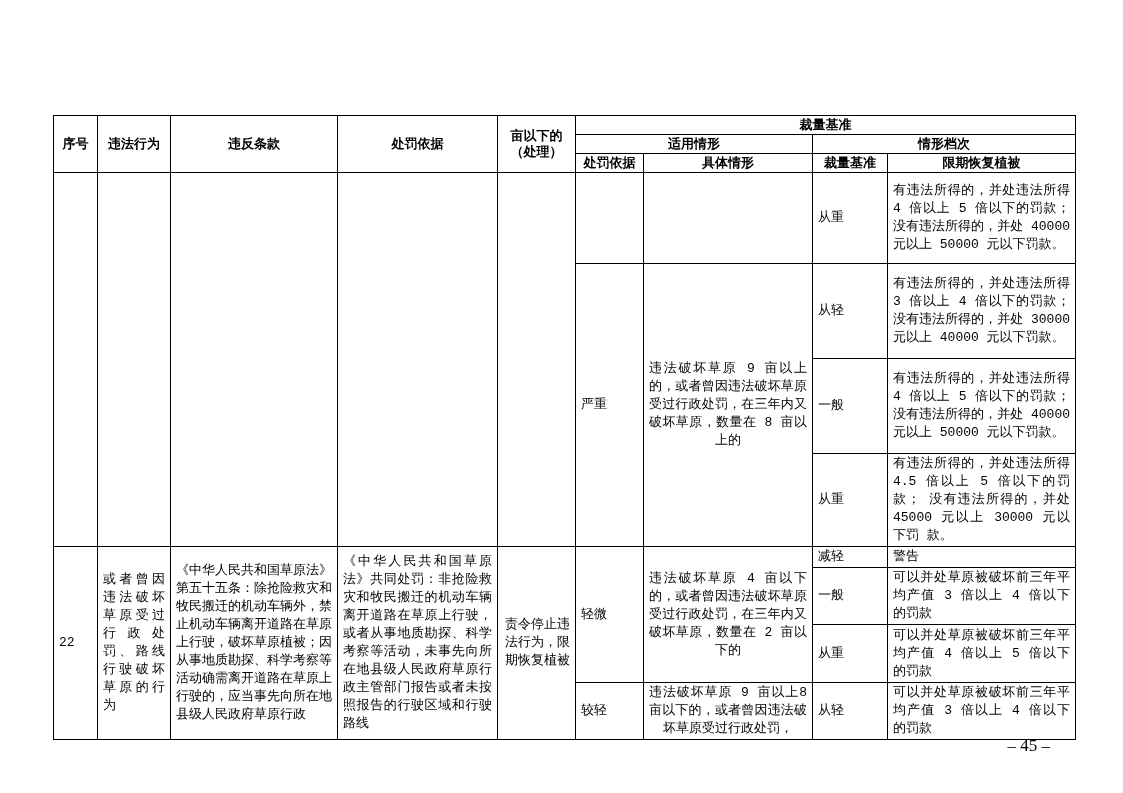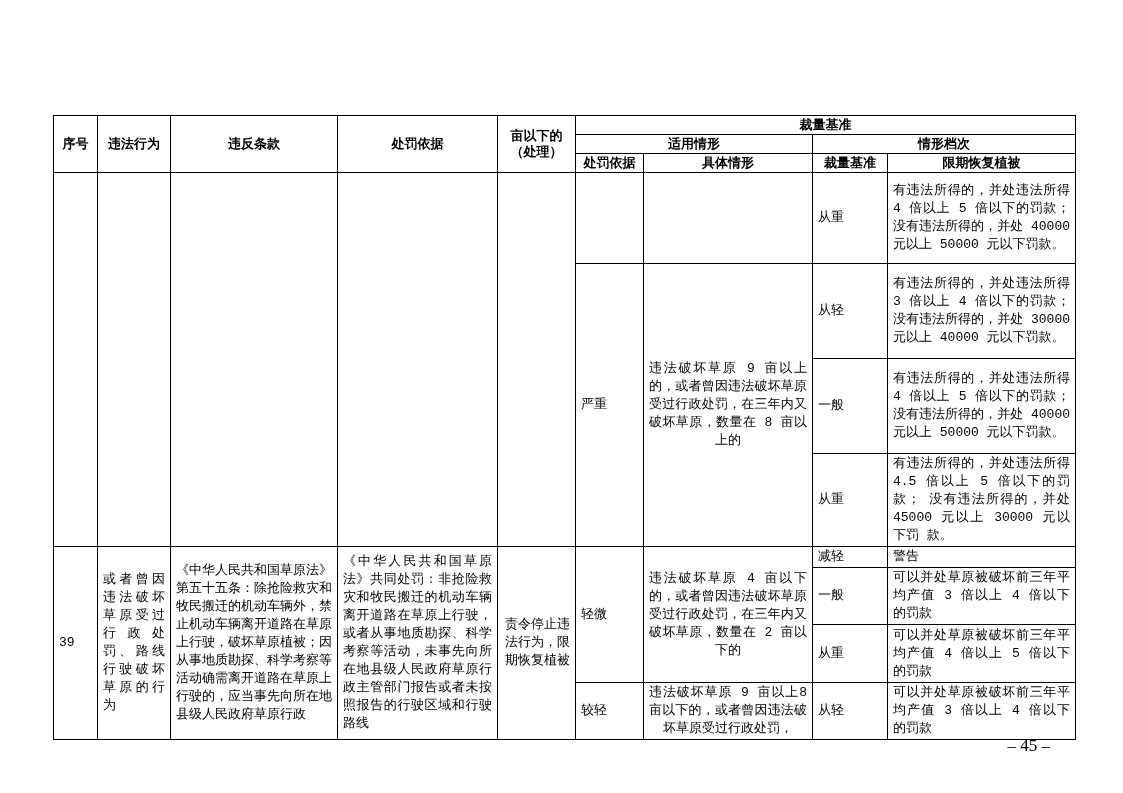--- a/index.html
+++ b/index.html
@@ -120,21 +120,21 @@
       <tr style="height:95px">
         <td class="c-center">一般</td>
         <td class="c-just">有违法所得的，并处违法所得 4 倍以上 5 倍以下的罚款； 没有违法所得的，并处 40000 元以上 50000 元以下罚款。</td>
       </tr>
       <tr style="height:92px">
         <td class="c-center">从重</td>
         <td class="c-just">有违法所得的，并处违法所得 4.5 倍以上 5 倍以下的罚款； 没有违法所得的，并处 45000 元以上 30000 元以下罚 款。</td>
       </tr>
 
       <tr style="height:18px">
-        <td rowspan="4" class="c-center">39</td>
+        <td rowspan="4" class="c-center">22</td>
         <td rowspan="4" class="c-just cell-weifa">或者曾因违法破坏草原受过行政处罚、路线行驶破坏草原的行为</td>
         <td rowspan="4" class="c-just">《中华人民共和国草原法》第五十五条：除抢险救灾和牧民搬迁的机动车辆外，禁止机动车辆离开道路在草原上行驶，破坏草原植被；因从事地质勘探、科学考察等活动确需离开道路在草原上行驶的，应当事先向所在地县级人民政府草原行政</td>
         <td rowspan="4" class="c-just">《中华人民共和国草原法》共同处罚：非抢险救灾和牧民搬迁的机动车辆离开道路在草原上行驶，或者从事地质勘探、科学考察等活动，未事先向所在地县级人民政府草原行政主管部门报告或者未按照报告的行驶区域和行驶路线</td>
         <td rowspan="4" class="cell-gongtong">责令停止违法行为，限期恢复植被</td>
         <td rowspan="3" class="c-center">轻微</td>
         <td rowspan="3" class="c-just-center">违法破坏草原 4 亩以下的，或者曾因违法破坏草原受过行政处罚，在三年内又破坏草原，数量在 2 亩以下的</td>
         <td class="c-center">减轻</td>
         <td class="c-just">警告</td>
       </tr>
       <tr style="height:55px">

